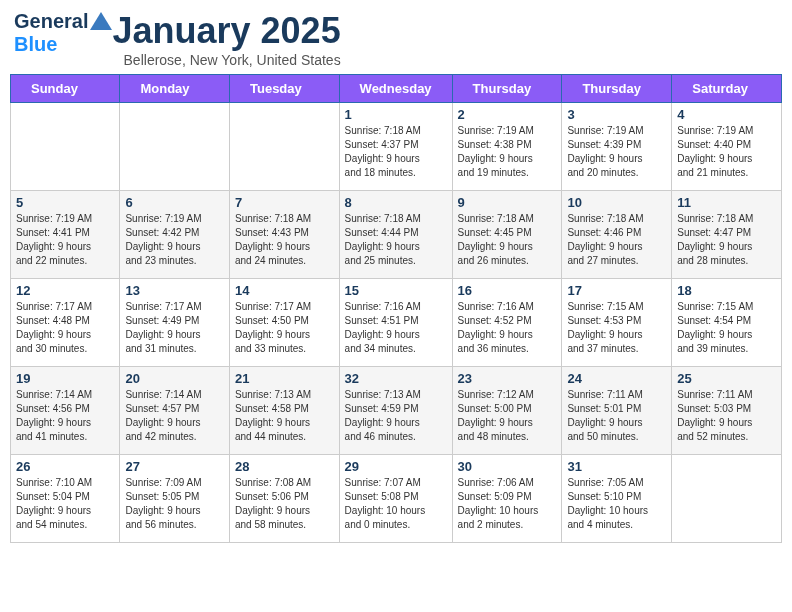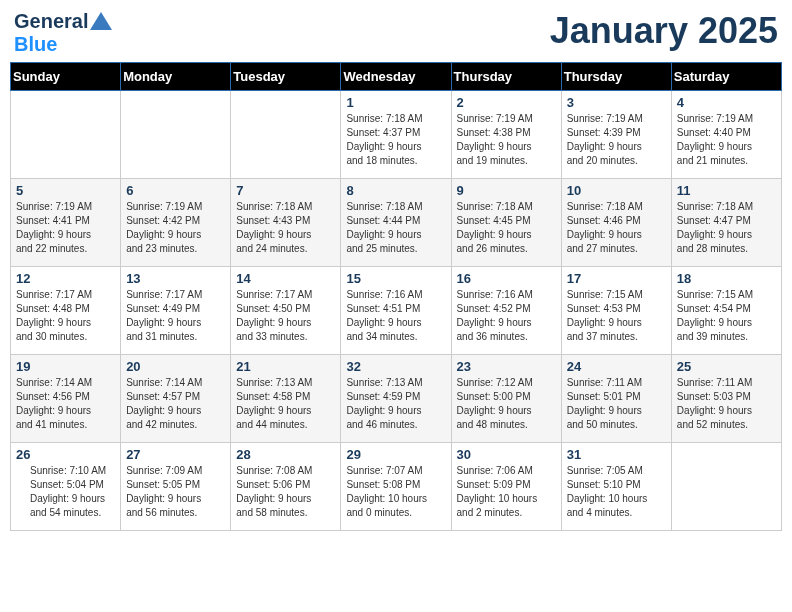--- a/index.html
+++ b/index.html
@@ -5,21 +5,20 @@
     * { box-sizing: border-box; margin: 0; padding: 0; }
     body {
       font-family: Arial, sans-serif;
       background: #fff;
       width: 792px;
       min-height: 612px;
       padding: 10px;
     }
     .header {
       display: flex;
-      justify-content: space-between;
       align-items: flex-start;
       margin-bottom: 6px;
       padding: 0 4px;
     }
     .logo {
       display: flex;
       flex-direction: column;
       align-items: flex-start;
     }
     .title-block {
@@ -33,25 +32,25 @@
     .location-title {
       font-size: 14px;
       color: #555;
     }
     .calendar {
       width: 100%;
       border-collapse: collapse;
       border: 1px solid #ccc;
     }
     .calendar th {
-      background-color: #000000;
+      background-color: #8b5cf6;
       color: white;
       font-size: 13px;
       font-weight: bold;
-      padding: 6px 2px;
+      padding: 6px 20px;
       border: 1px solid #2a6aaf;
       text-align: left;
     }
     .calendar td {
       border: 1px solid #ccc;
       vertical-align: top;
       padding: 4px 5px;
       width: calc(100% / 7);
       min-height: 80px;
       height: 88px;
@@ -105,20 +104,21 @@
       <svg width="22" height="18" viewBox="0 0 22 18" style="margin-left:2px;margin-top:-2px;">
         <polygon points="11,0 22,18 0,18" fill="#3a7abf"></polygon>
       </svg>
     </div>
     <div>
       <span class="logo-text-blue">Blue</span>
     </div>
   </div>
   <div class="title-block">
     <div class="month-title">January 2025</div>
+    <div class="location-title">Bellerose, New York, United States</div>
   </div>
 </div>
 
 <table class="calendar">
   <thead>
     <tr>
     <th>Sunday</th>
         <th>Monday</th>
         <th>Tuesday</th>
         <th>Wednesday</th>
@@ -310,21 +310,21 @@
           <span class="day-number">25</span>
           <div class="day-info" style="white-space: pre-line;">Sunrise: 7:11 AM
 Sunset: 5:03 PM
 Daylight: 9 hours
 and 52 minutes.</div>
         </td>
       </tr>
       <tr>
         <td>
           <span class="day-number">26</span>
-          <div class="day-info" style="white-space: pre-line; margin-left: 14px;">Sunrise: 7:10 AM
+          <div class="day-info" style="white-space: pre-line;">Sunrise: 7:10 AM
 Sunset: 5:04 PM
 Daylight: 9 hours
 and 54 minutes.</div>
         </td>
         <td>
           <span class="day-number">27</span>
           <div class="day-info" style="white-space: pre-line;">Sunrise: 7:09 AM
 Sunset: 5:05 PM
 Daylight: 9 hours
 and 56 minutes.</div>

